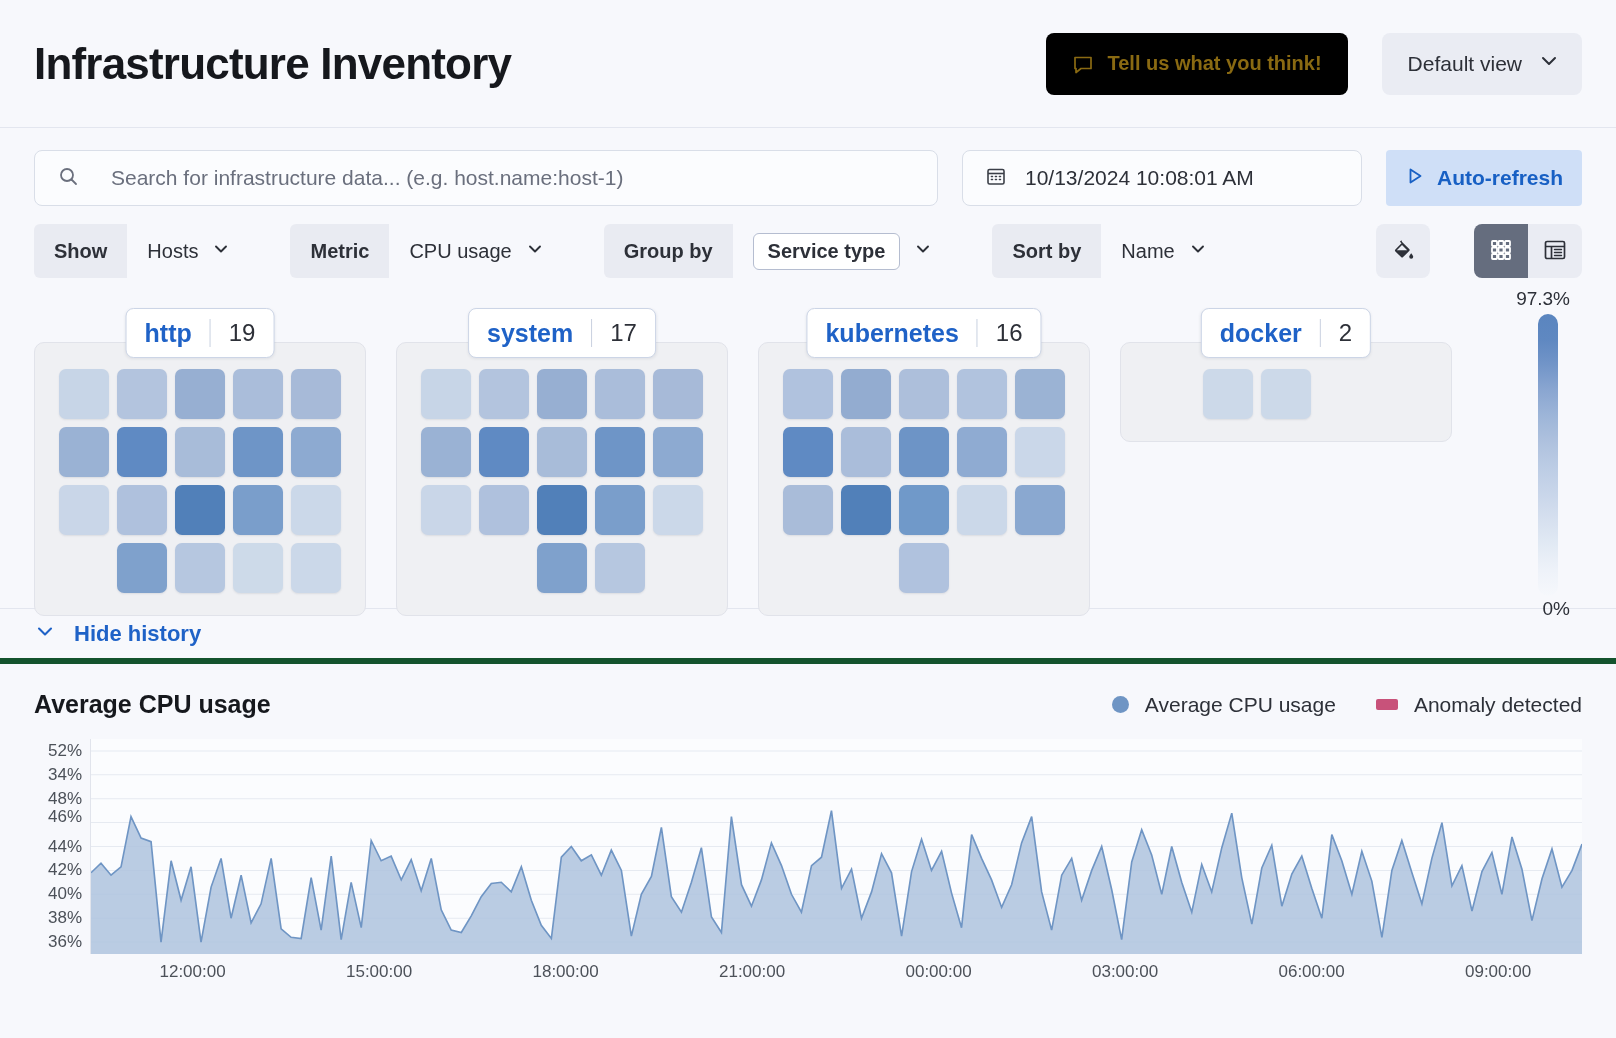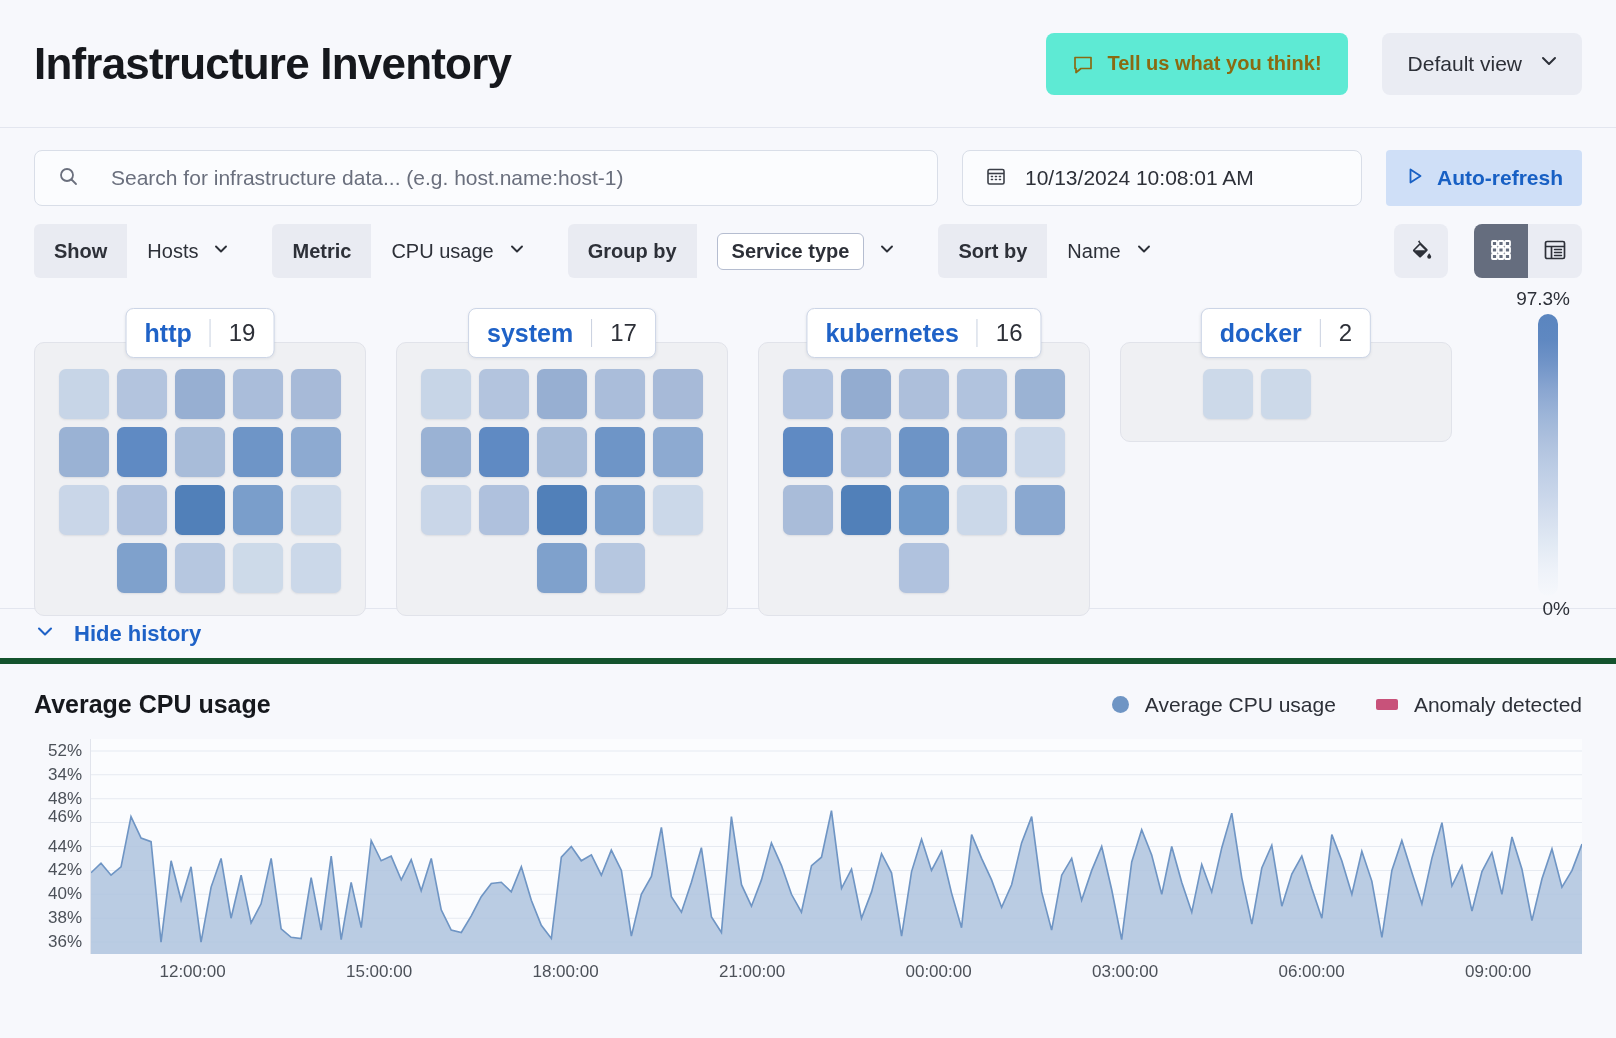--- a/index.html
+++ b/index.html
@@ -24,21 +24,21 @@
     font-size: 44px;
     font-weight: bold;
     letter-spacing: -0.8px;
     color: #16181d;
     flex: 1;
   }
   .feedback-btn {
     display: flex;
     align-items: center;
     gap: 14px;
-    background: #5eead4;
+    background: #000000;
     color: #8a6a12;
     border: none;
     border-radius: 8px;
     height: 62px;
     padding: 0 26px;
     font-size: 20px;
     font-weight: bold;
     font-family: inherit;
     cursor: pointer;
     white-space: nowrap;
@@ -114,20 +114,21 @@
     font-weight: bold;
     font-family: inherit;
     cursor: pointer;
   }
 
   .toolbar-row2 {
     display: flex;
     align-items: center;
     margin-top: 18px;
     height: 54px;
+    gap: 18px;
   }
   .filter-group {
     display: flex;
     align-items: stretch;
     margin-right: 22px;
     height: 54px;
   }
   .filter-label {
     background: #e9ebf2;
     display: flex;

